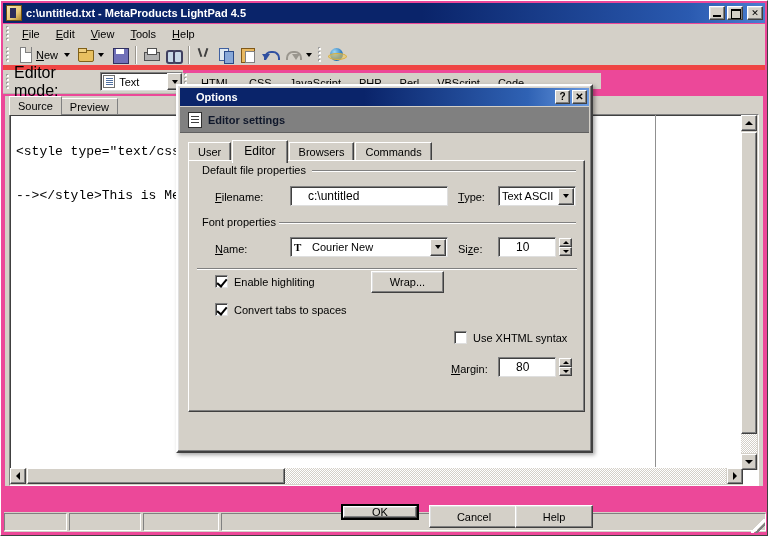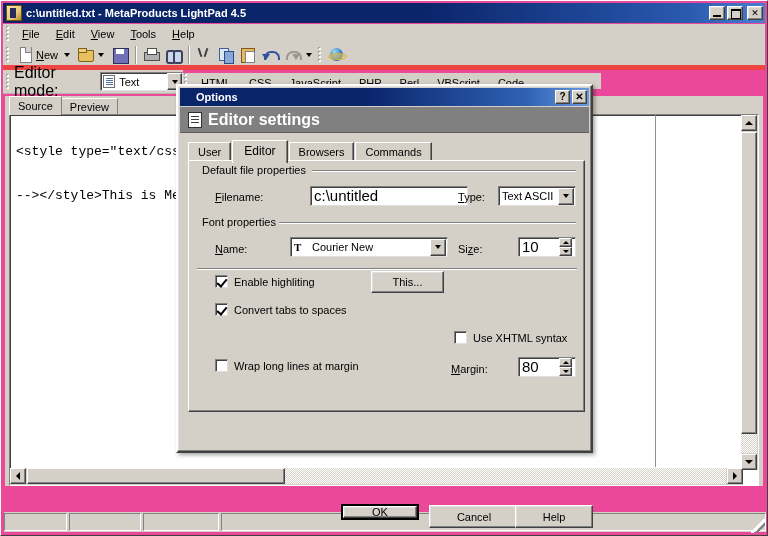--- a/index.html
+++ b/index.html
@@ -330,21 +330,21 @@
     background:#808080; display:flex; align-items:center; padding-left:8px;
     border-bottom: 1px solid #606060;
   }
   #dlg-header-icon {
     width:14px;height:16px;background:#ffffff;border:1px solid #303030;position:relative;flex:none;margin-right:6px;
   }
   #dlg-header-icon::after {
     content:""; position:absolute; left:2px; top:3px; width:8px; height:9px;
     background: repeating-linear-gradient(to bottom, #404040 0 1px, transparent 1px 3px);
   }
-  #dlg-header-text { color:#ffffff; font-weight:bold; font-size:16px; }
+  #dlg-header-text { color:#0f172a; font-weight:bold; font-size:11px; }
 
   
   #dlg-tabs {
     position:absolute; left:10px; top:54px; width:390px; height:21px;
     display:flex; align-items:flex-end;
   }
   .dlg-tab {
     height:19px; line-height:18px; padding:0 9px; font-size:11px;
     background:#d4d0c8; margin-right:1px;
     border:1px solid #ffffff; border-right-color:#404040; border-bottom:none;
@@ -371,21 +371,21 @@
     position:absolute; height:2px;
     border-top:1px solid #808080; border-bottom:1px solid #ffffff;
   }
 
   .fld-label { position:absolute; font-size:11px; }
   .fld-label u { text-decoration: underline; }
   .textbox {
     position:absolute; background:#ffffff;
     border:1px solid #808080; border-right-color:#dfdfdf; border-bottom-color:#dfdfdf;
     box-shadow: inset 1px 1px 0 #404040;
-    font-size:15px; padding: 2px 0 0 3px; line-height:14px; overflow:hidden; white-space:nowrap;margin-left:20px;
+    font-size:12px; padding: 2px 0 0 17px; line-height:14px; overflow:hidden; white-space:nowrap;
   }
   .combobox {
     position:absolute; background:#ffffff;
     border:1px solid #808080; border-right-color:#dfdfdf; border-bottom-color:#dfdfdf;
     box-shadow: inset 1px 1px 0 #404040;
     display:flex; align-items:center; padding-left:3px;
   }
   .combobox .cb-text { flex:1; font-size:11px; }
   .cb-btn {
     width:16px; height:17px; background:#d4d0c8; margin: 0 1px 0 0;
@@ -633,38 +633,34 @@
         </div>
     </span>
 
     <span class="grp-line" style="left:8px; top:107px; width:380px;"></span>
 
     <span class="checkrow" style="left:26px; top:114px;">
       <span class="chk checked"></span>
       <span>Enable highliting</span>
     </span>
     <span class="btn" style="left:182px; top:110px; width:73px; height:22px;">
-      <span>This...</span>
+      <span>Wrap...</span>
     </span>
 
     <span class="checkrow" style="left:26px; top:142px;">
       <span class="chk checked"></span>
       <span>Convert tabs to spaces</span>
     </span>
 
 
     <span class="checkrow" style="left:265px; top:170px;">
       <span class="chk"></span>
       <span>Use XHTML syntax</span>
     </span>
 
-    <span class="checkrow" style="left:26px; top:198px;">
-      <span class="chk"></span>
-      <span>Wrap long lines at margin</span>
-    </span>
 
     <span class="fld-label" style="left:262px; top:202px;"><u>M</u>argin:</span>
     <span class="textbox" style="left:309px; top:196px; width:58px; height:20px;">80</span>
     <span class="spin" style="left:370px; top:197px;">
       <div>
           <span class="tri-up-s"></span>
         </div>
       <div>
           <span class="tri-dn-s"></span>
         </div>

